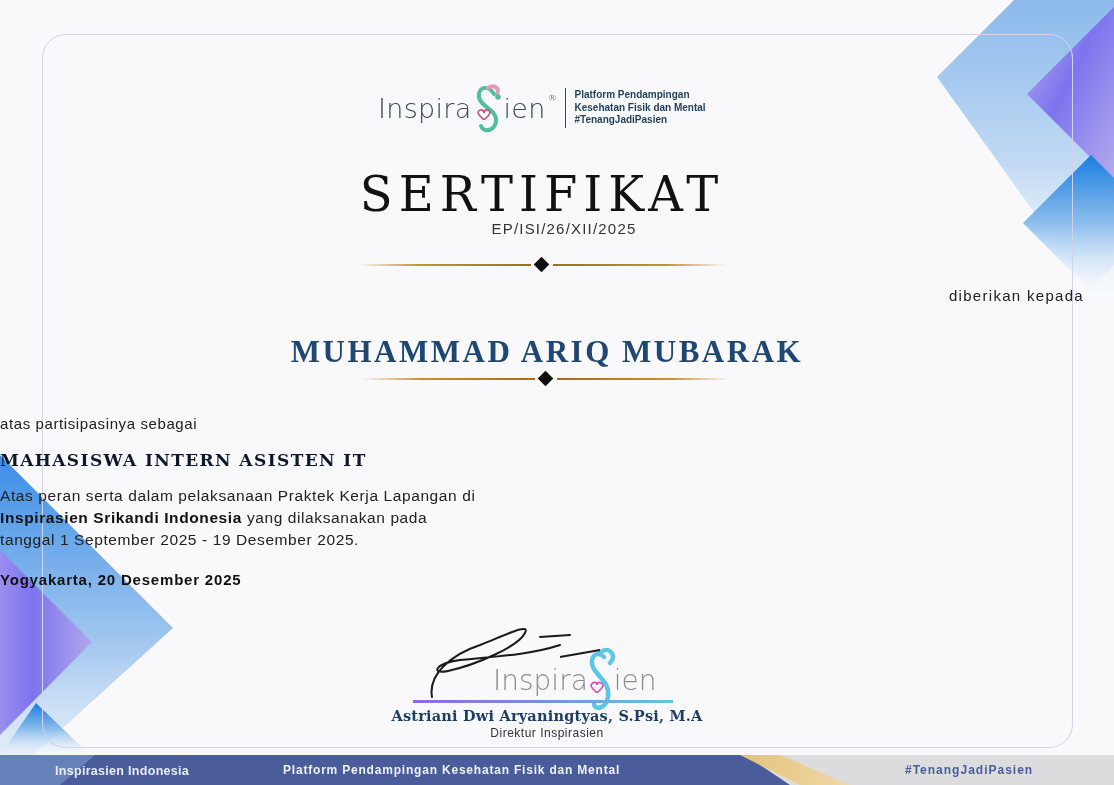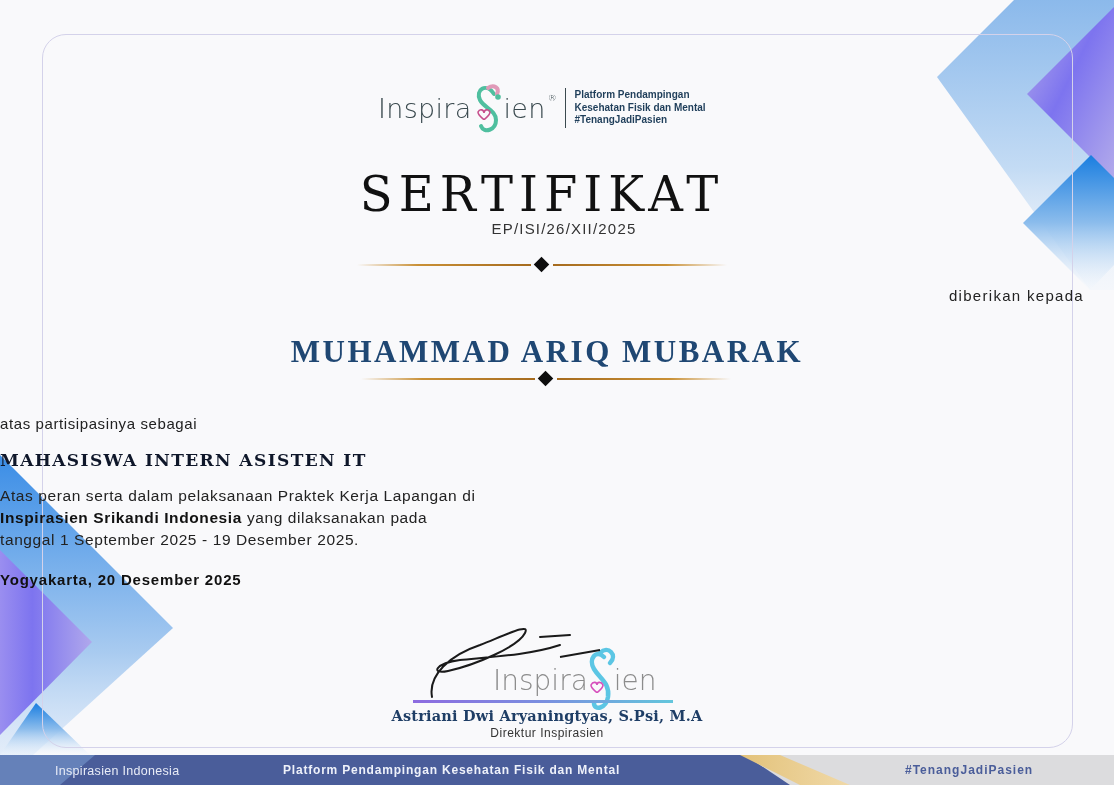--- a/index.html
+++ b/index.html
@@ -51,21 +51,21 @@
                  font-family: "Liberation Sans", sans-serif; font-size: 12px; letter-spacing: .5px; color: #333; }
 
   .footer { position: absolute; left: 0; top: 755px; width: 1114px; height: 30px; overflow: hidden; background: #dcdcde; }
   .footer .band { position:absolute; left:0; top:0; height:30px; width: 790px; background: #4a5d9a;
                   clip-path: polygon(0 0, 745px 0, 790px 30px, 0 30px); }
   .footer .gold { position:absolute; left: 740px; top:0; width: 110px; height:30px;
                   background: linear-gradient(90deg, #e3c27a, #f0d9a8);
                   clip-path: polygon(0 0, 40px 0, 110px 30px, 60px 30px); }
   .footer .lblue { position:absolute; left:0; top:0; width: 210px; height:30px; background:#6b8bc0;
                    clip-path: polygon(0 0, 95px 0, 60px 30px, 0 30px); opacity:.8; }
-  .footer .t1 { position:absolute; left: 55px; top: 9px; font-family:"Liberation Sans", sans-serif; font-weight:normal; font-size: 12.5px; color:#e8ecf7; letter-spacing:.3px; }
+  .footer .t1 { position:absolute; left: 55px; top: 9px; font-family:"Liberation Sans", sans-serif; font-weight:bold; font-size: 12.5px; color:#e8ecf7; letter-spacing:.3px; }
   .footer .t2 { position:absolute; left: 283px; top: 8px; font-family:"Liberation Sans", sans-serif; font-weight:bold; font-size: 12px; color:#eef1fa; letter-spacing:.8px; }
   .footer .t3 { position:absolute; left: 905px; top: 8px; font-family:"Liberation Sans", sans-serif; font-weight:bold; font-size: 12px; color:#4a5d9a; letter-spacing:1px; }
 </style>
 </head>
 <body>
 
 <div class="tr-wrap1">
   <svg width="1114" height="785" style="position:absolute;left:0;top:0">
     <defs>
       <linearGradient id="gBlueTR" x1="0" y1="0" x2="0" y2="1">

